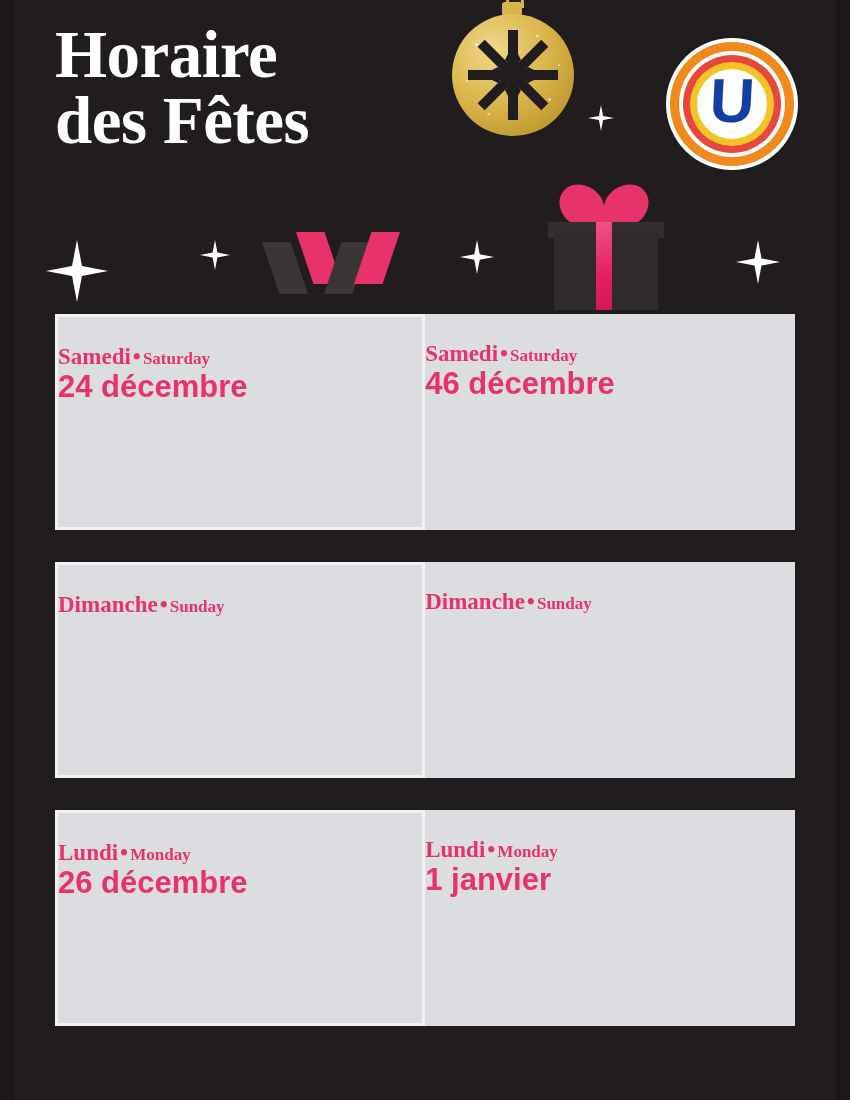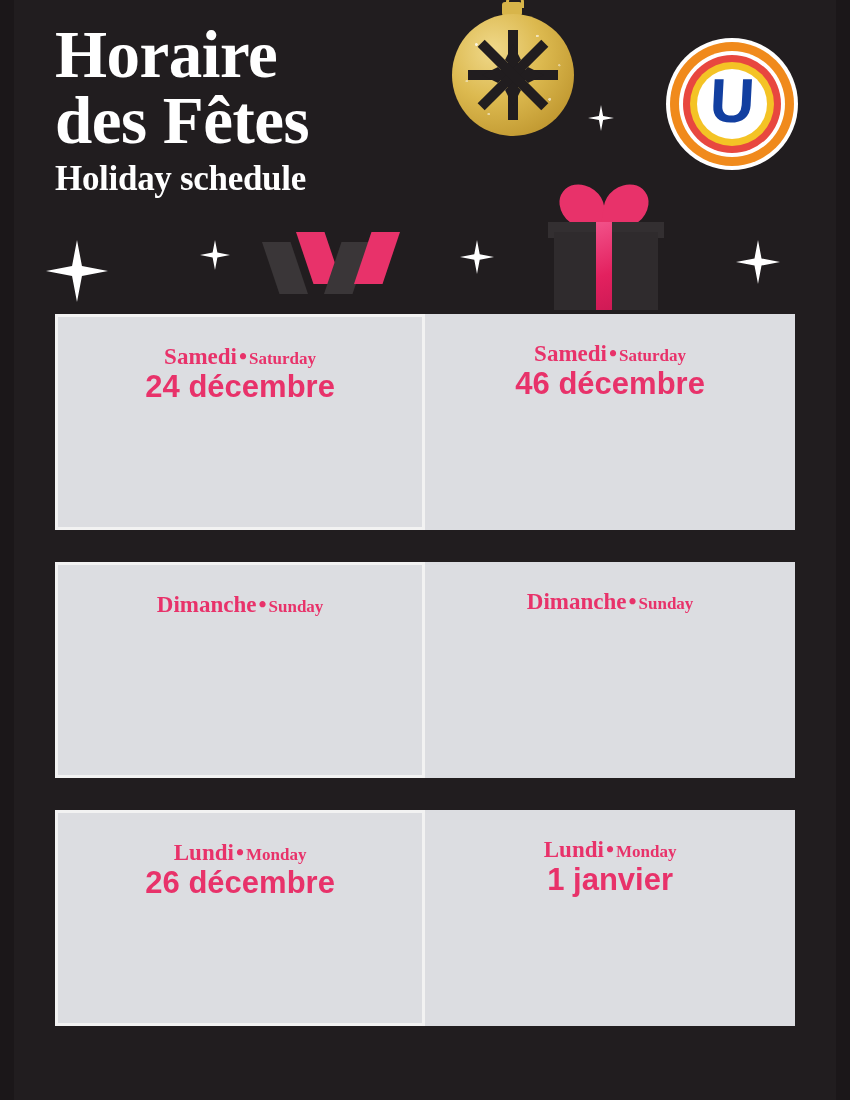--- a/index.html
+++ b/index.html
@@ -279,21 +279,20 @@
   .row {
     display: flex;
     justify-content: space-between;
     margin-bottom: 32px;
   }
   .card {
     width: 394px;
     height: 216px;
     background: #dcdde1;
     padding-top: 28px;
-    text-align: center;
   }
   .card.bordered {
     border: 3px solid #f2f2f2;
   }
   .card .daynames {
     font-family: "Liberation Serif", serif;
     line-height: 1;
     margin-bottom: 2px;
     white-space: nowrap;
   }
@@ -341,21 +340,20 @@
   <div class="edge-left"></div>
   <div class="edge-right"></div>
 
   <div class="header">
 
     <div class="title-block">
       <div class="title-fr">
         <div>Horaire</div>
         <div>des Fêtes</div>
       </div>
-      <div class="title-en">Holiday schedule</div>
     </div>
 
     <div class="ornament">
       <div class="cap"></div>
       <div class="ball"></div>
       <svg class="flake" viewBox="0 0 122 122">
         <g fill="#211d1f">
           <rect x="56" y="16" width="10" height="90"></rect>
           <rect x="16" y="56" width="90" height="10"></rect>
           <rect x="56" y="16" width="10" height="90" transform="rotate(45 61 61)"></rect>

